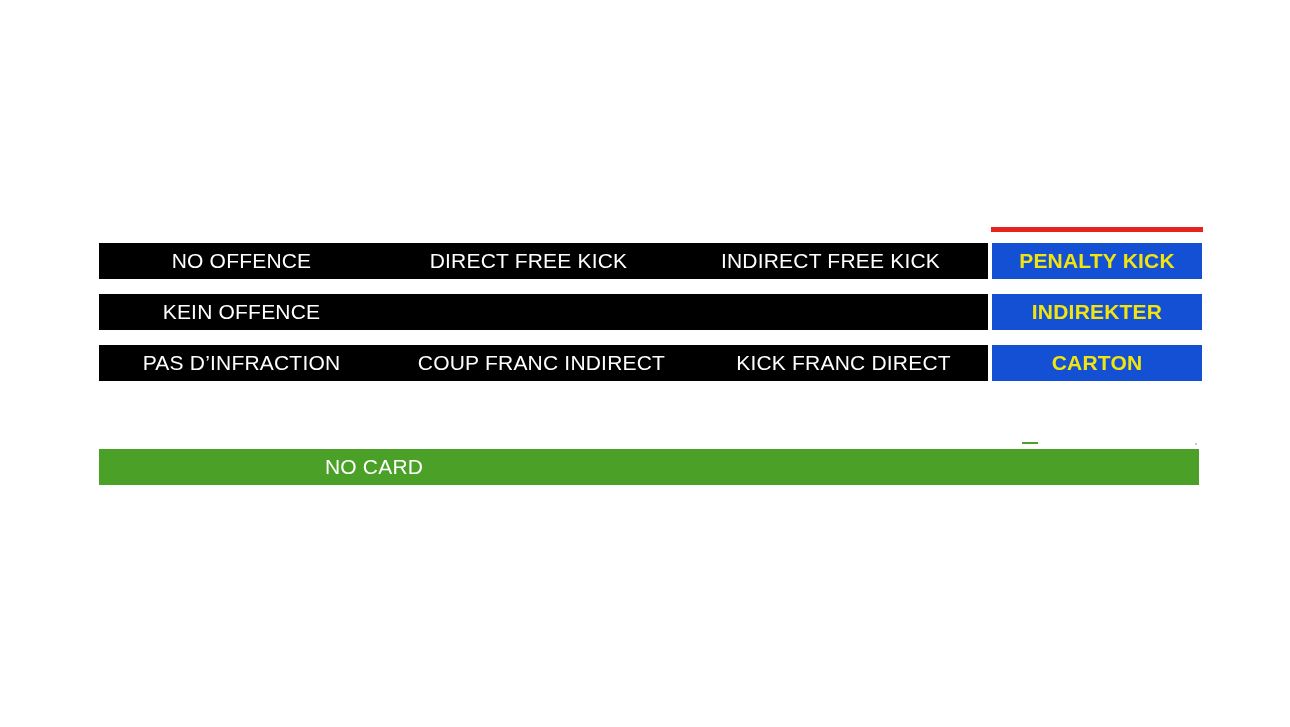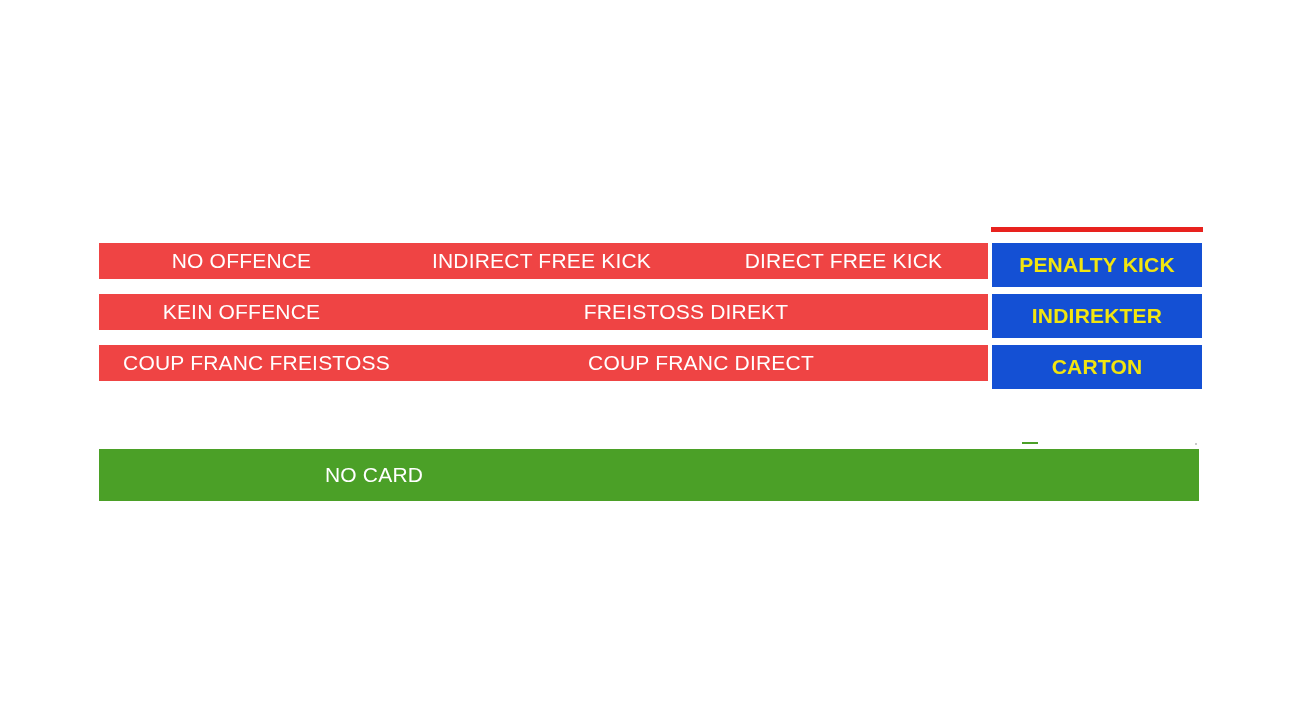--- a/index.html
+++ b/index.html
@@ -42,21 +42,21 @@
   .offence-row.r0 { top: 243px; }
   .offence-row.r1 { top: 294px; }
   .offence-row.r2 { top: 345px; }
 
   .light-band {
     position: absolute;
     left: 0;
     top: 0;
     width: 889px;
     height: 36px;
-    background: #ef4444;
+    background: #000000;
     display: flex;
     align-items: center;
   }
 
   .light-cell {
     flex: 1 1 0;
     text-align: center;
     color: #ffffff;
     font-size: 21px;
     font-weight: 400;
@@ -66,21 +66,21 @@
   }
   .light-cell.c0 { flex: 0 0 285px; }
   .light-cell.c1 { flex: 0 0 315px; }
   .light-cell.c2 { flex: 1 1 auto; }
 
   .penalty-box {
     position: absolute;
     left: 893px;
     top: 0;
     width: 210px;
-    height: 44px;
+    height: 36px;
     background: #1450d4;
     display: flex;
     align-items: center;
     justify-content: center;
   }
   .penalty-label {
     color: #f2e50f;
     font-size: 21px;
     font-weight: 700;
     letter-spacing: 0.2px;
@@ -105,21 +105,21 @@
     height: 2px;
     background: #c9c9c9;
   }
 
   
   .card-band {
     position: absolute;
     left: 99px;
     top: 449px;
     width: 1100px;
-    height: 52px;
+    height: 36px;
     background: #4ba027;
     display: flex;
     align-items: center;
   }
   .card-cell {
     text-align: center;
     color: #ffffff;
     font-size: 21px;
     font-weight: 400;
     letter-spacing: 0.2px;
@@ -133,42 +133,42 @@
 </head>
 <body>
 
 <div class="stage">
 
   <div class="red-rule"></div>
 
   <div class="offence-row r0">
     <div class="light-band">
       <div class="light-cell c0">NO OFFENCE</div>
+      <div class="light-cell c2">DIRECT FREE KICK</div>
       <div class="light-cell c1">INDIRECT FREE KICK</div>
-      <div class="light-cell c2">DIRECT FREE KICK</div>
     </div>
     <div class="penalty-box">
       <span class="penalty-label">PENALTY KICK</span>
     </div>
   </div>
 
   <div class="offence-row r1">
     <div class="light-band">
       <div class="light-cell c0">KEIN OFFENCE</div>
-      <div class="light-cell c2">FREISTOSS DIREKT</div>
     </div>
     <div class="penalty-box">
       <span class="penalty-label">INDIREKTER</span>
     </div>
   </div>
 
   <div class="offence-row r2">
     <div class="light-band">
-      <div class="light-cell c1">COUP FRANC FREISTOSS</div>
-      <div class="light-cell c2">COUP FRANC DIRECT</div>
+      <div class="light-cell c0">PAS D’INFRACTION</div>
+      <div class="light-cell c1">COUP FRANC INDIRECT</div>
+      <div class="light-cell c2">KICK FRANC DIRECT</div>
     </div>
     <div class="penalty-box">
       <span class="penalty-label">CARTON</span>
     </div>
   </div>
 
   <div class="green-tick"></div>
   <div class="faint-dot"></div>
 
   <div class="card-band">

